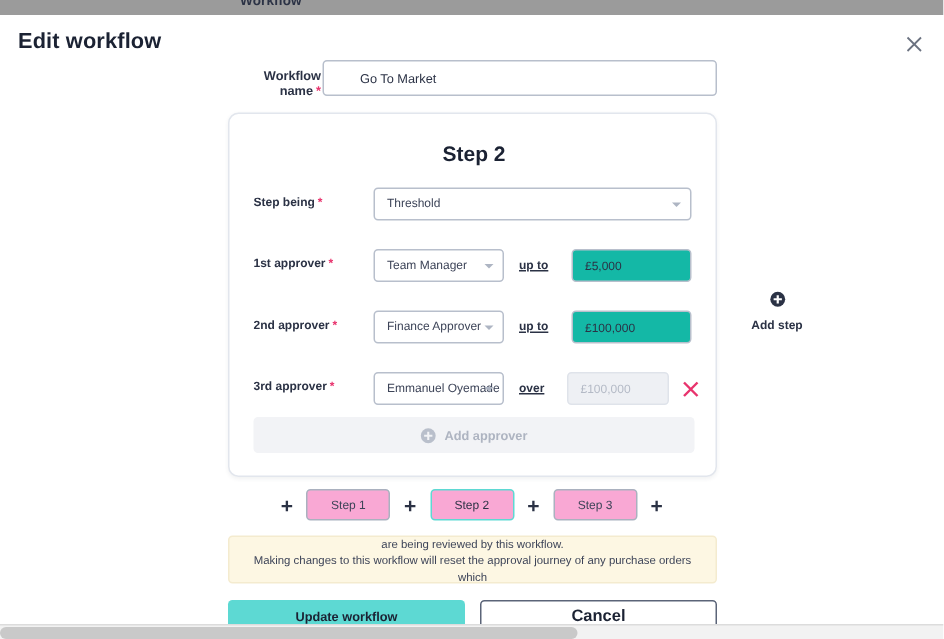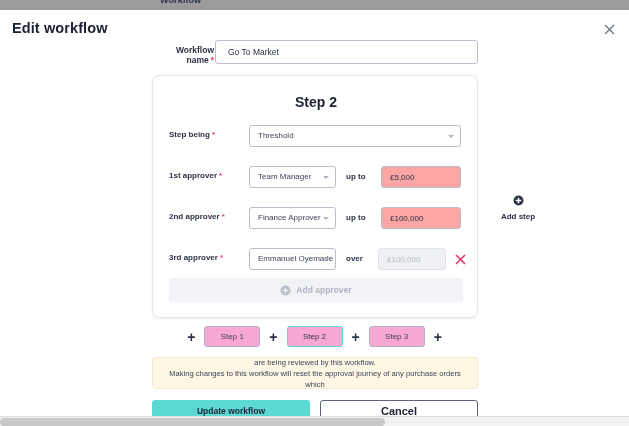--- a/index.html
+++ b/index.html
@@ -85,21 +85,21 @@
   .wfname-input {
     position: absolute;
     left: 215px; top: 0;
     width: 263px; height: 24px;
     border: 1px solid #b8bfcc;
     border-radius: 3px;
     background: #fff;
     font-family: "Liberation Sans", sans-serif;
     font-size: 8.5px;
     color: #2b3245;
-    padding: 0 12px;
+    padding: 0 24px;
     outline: none;
   }
 
   
   .step-card {
     position: absolute;
     left: 152px; top: 65px;
     width: 326px;
     height: 243px;
     background: #ffffff;
@@ -154,28 +154,29 @@
     border-right: 3.2px solid transparent;
     border-top: 3.6px solid #aeb5c3;
   }
 
   .midlabel {
     position: absolute;
     font-size: 8px;
     font-weight: bold;
     color: #2b3245;
     top: 6px;
+    text-decoration: underline;
   }
 
   .amt {
     position: absolute;
     height: 22px;
     border: 1px solid #b8bfcc;
     border-radius: 3px;
-    background: #fca5a5;
+    background: #14b8a6;
     font-family: "Liberation Sans", sans-serif;
     font-size: 8px;
     color: #2b3245;
     padding: 0 8px;
     outline: none;
   }
   .amt.disabled {
     background: #eef0f4;
     border-color: #dfe3ea;
     color: #b4bac6;

